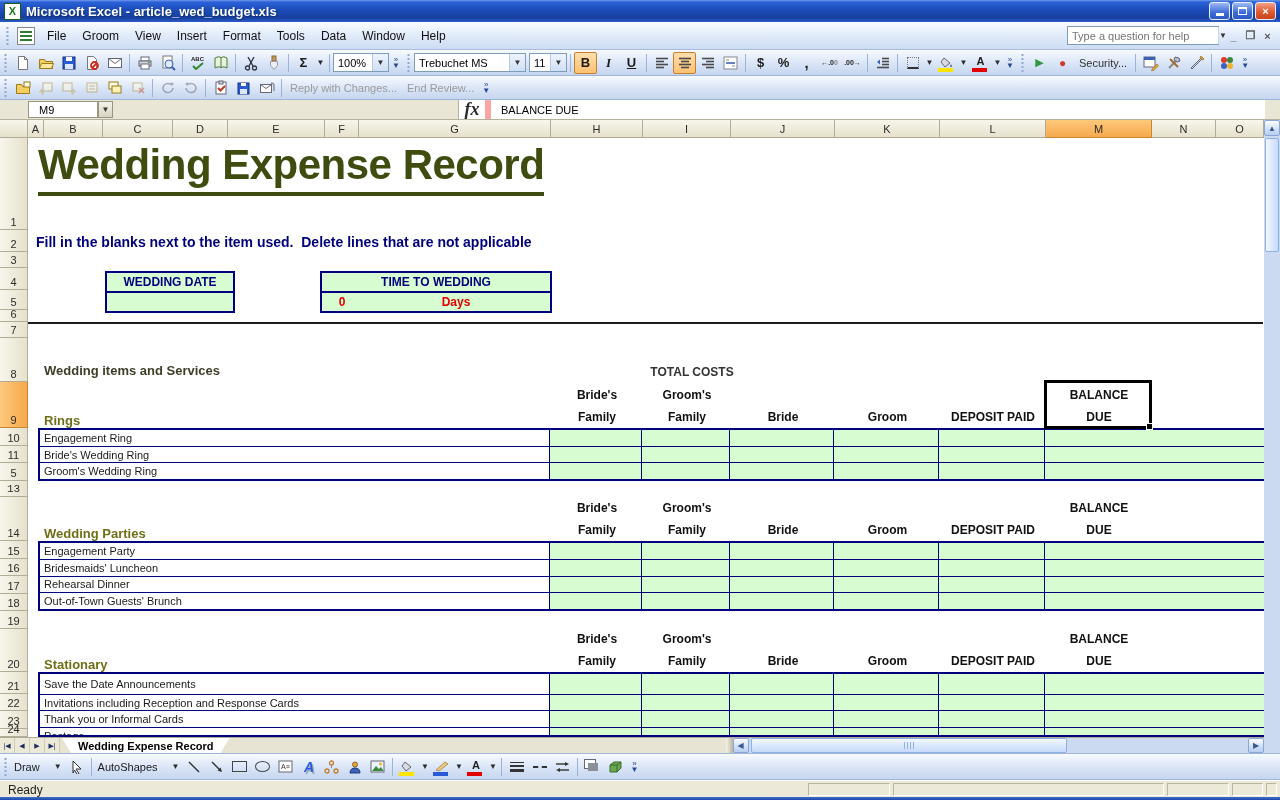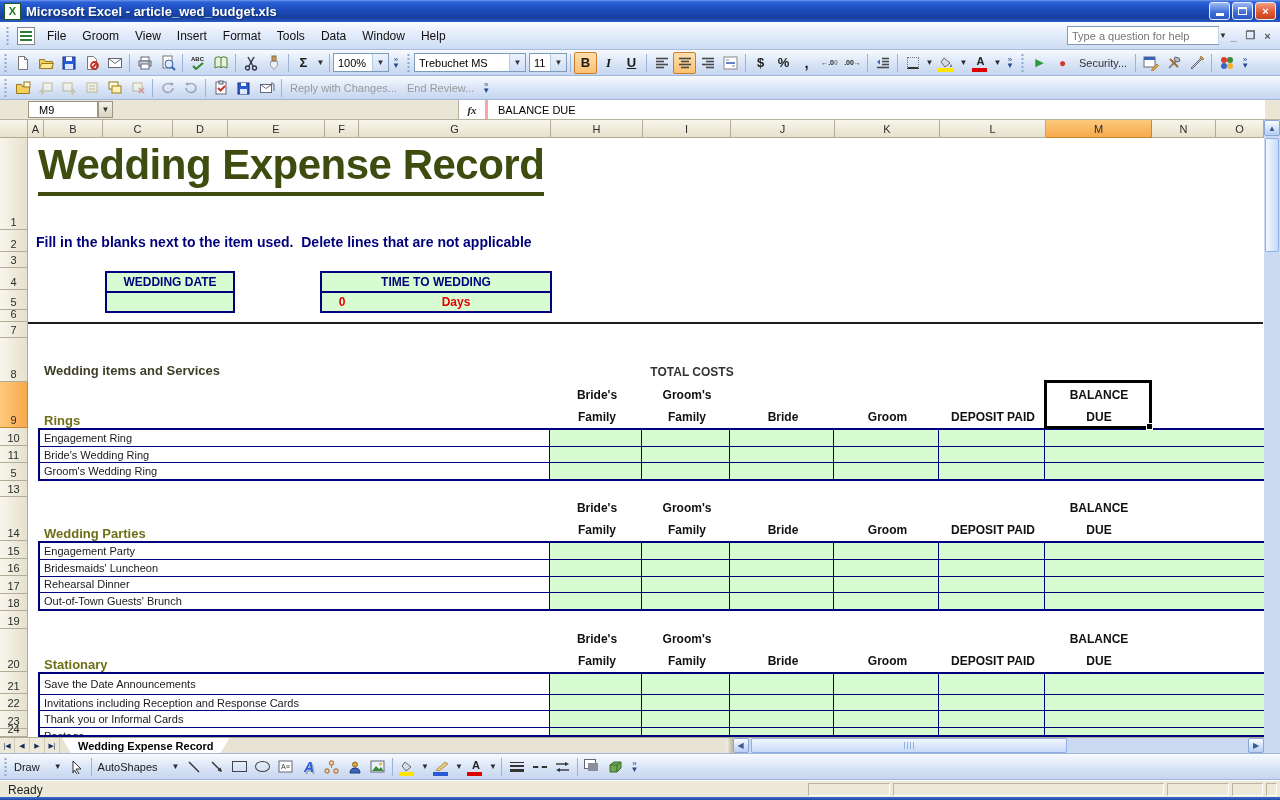--- a/index.html
+++ b/index.html
@@ -59,21 +59,21 @@
   .alns line{stroke:#4a4a4a;stroke-width:1.6}
 
   
   .fbar{position:absolute;top:100px;left:0;width:1280px;height:20px;background:#e9e6d6;border-bottom:1px solid #b5b19c;box-sizing:border-box}
   .namebox{position:absolute;left:28px;top:1px;width:70px;height:17px;background:#fff;border:1px solid #9a9683;font-size:11px;
     display:flex;align-items:center;padding-left:10px;box-sizing:border-box}
   .namedd{position:absolute;left:98px;top:1px;width:15px;height:17px;background:linear-gradient(#f4f2e8,#d8d4c0);border:1px solid #9a9683;
     display:flex;align-items:center;justify-content:center;font-size:8px;color:#333;box-sizing:border-box}
   .ffield{position:absolute;left:458px;top:0;width:806px;height:19px;background:#fff;border-left:1px solid #b5b19c;display:flex;align-items:center}
   .fxbtn{width:26px;height:100%;display:flex;align-items:center;justify-content:center;font-family:"Liberation Serif",serif;
-    font-style:italic;font-weight:bold;font-size:11px;color:#2a2a2a;border-right:3px solid #fca5a5}
+    font-style:italic;font-weight:bold;font-size:18px;color:#2a2a2a;border-right:6px solid #fca5a5}
   .ftext{font-size:11px;color:#000;padding-left:10px;white-space:nowrap}
 
   
   .colh{position:absolute;top:120px;left:0;width:1264px;height:18px;display:flex}
   .colh .hc{box-sizing:border-box;height:18px;border-right:1px solid #b1ac96;border-bottom:1px solid #b1ac96;
     background:linear-gradient(#f8f6ec,#e6e1cc);display:flex;align-items:center;justify-content:center;font-size:11px;color:#2b2b2b}
   .colh .hc.sel{background:linear-gradient(#fdc97c,#f7a94c);border-right-color:#c9862f;border-bottom-color:#c9862f}
   .gridbody{position:absolute;top:138px;left:0;width:1264px;height:599px;background:#fff;overflow:hidden}
   .rowh{position:absolute;left:0;top:0;width:28px}
   .rowh .hr{box-sizing:border-box;width:28px;border-right:1px solid #b1ac96;border-bottom:1px solid #b1ac96;
@@ -543,21 +543,21 @@
         <div class="hr" style="height: 16px;">3</div>
         <div class="hr" style="height: 22px;">4</div>
         <div class="hr" style="height: 20px;">5</div>
         <div class="hr" style="height: 12px;">6</div>
         <div class="hr" style="height: 16px;">7</div>
         <div class="hr" style="height: 44px;">8</div>
         <div class="hr sel" style="height: 46px;">9</div>
         <div class="hr" style="height: 18px;">10</div>
         <div class="hr" style="height: 17px;">11</div>
         <div class="hr" style="height: 18px;">5</div>
-        <div class="hr" style="height: 16px;">13</div>
+        <div class="hr" style="height: 16px; font-family: Liberation Mono, monospace;">13</div>
         <div class="hr" style="height: 44px;">14</div>
         <div class="hr" style="height: 18px;">15</div>
         <div class="hr" style="height: 17px;">16</div>
         <div class="hr" style="height: 18px;">17</div>
         <div class="hr" style="height: 17px;">18</div>
         <div class="hr" style="height: 18px;">19</div>
         <div class="hr" style="height: 43px;">20</div>
         <div class="hr" style="height: 22px;">21</div>
         <div class="hr" style="height: 17px;">22</div>
         <div class="hr" style="height: 18px;">23</div>

